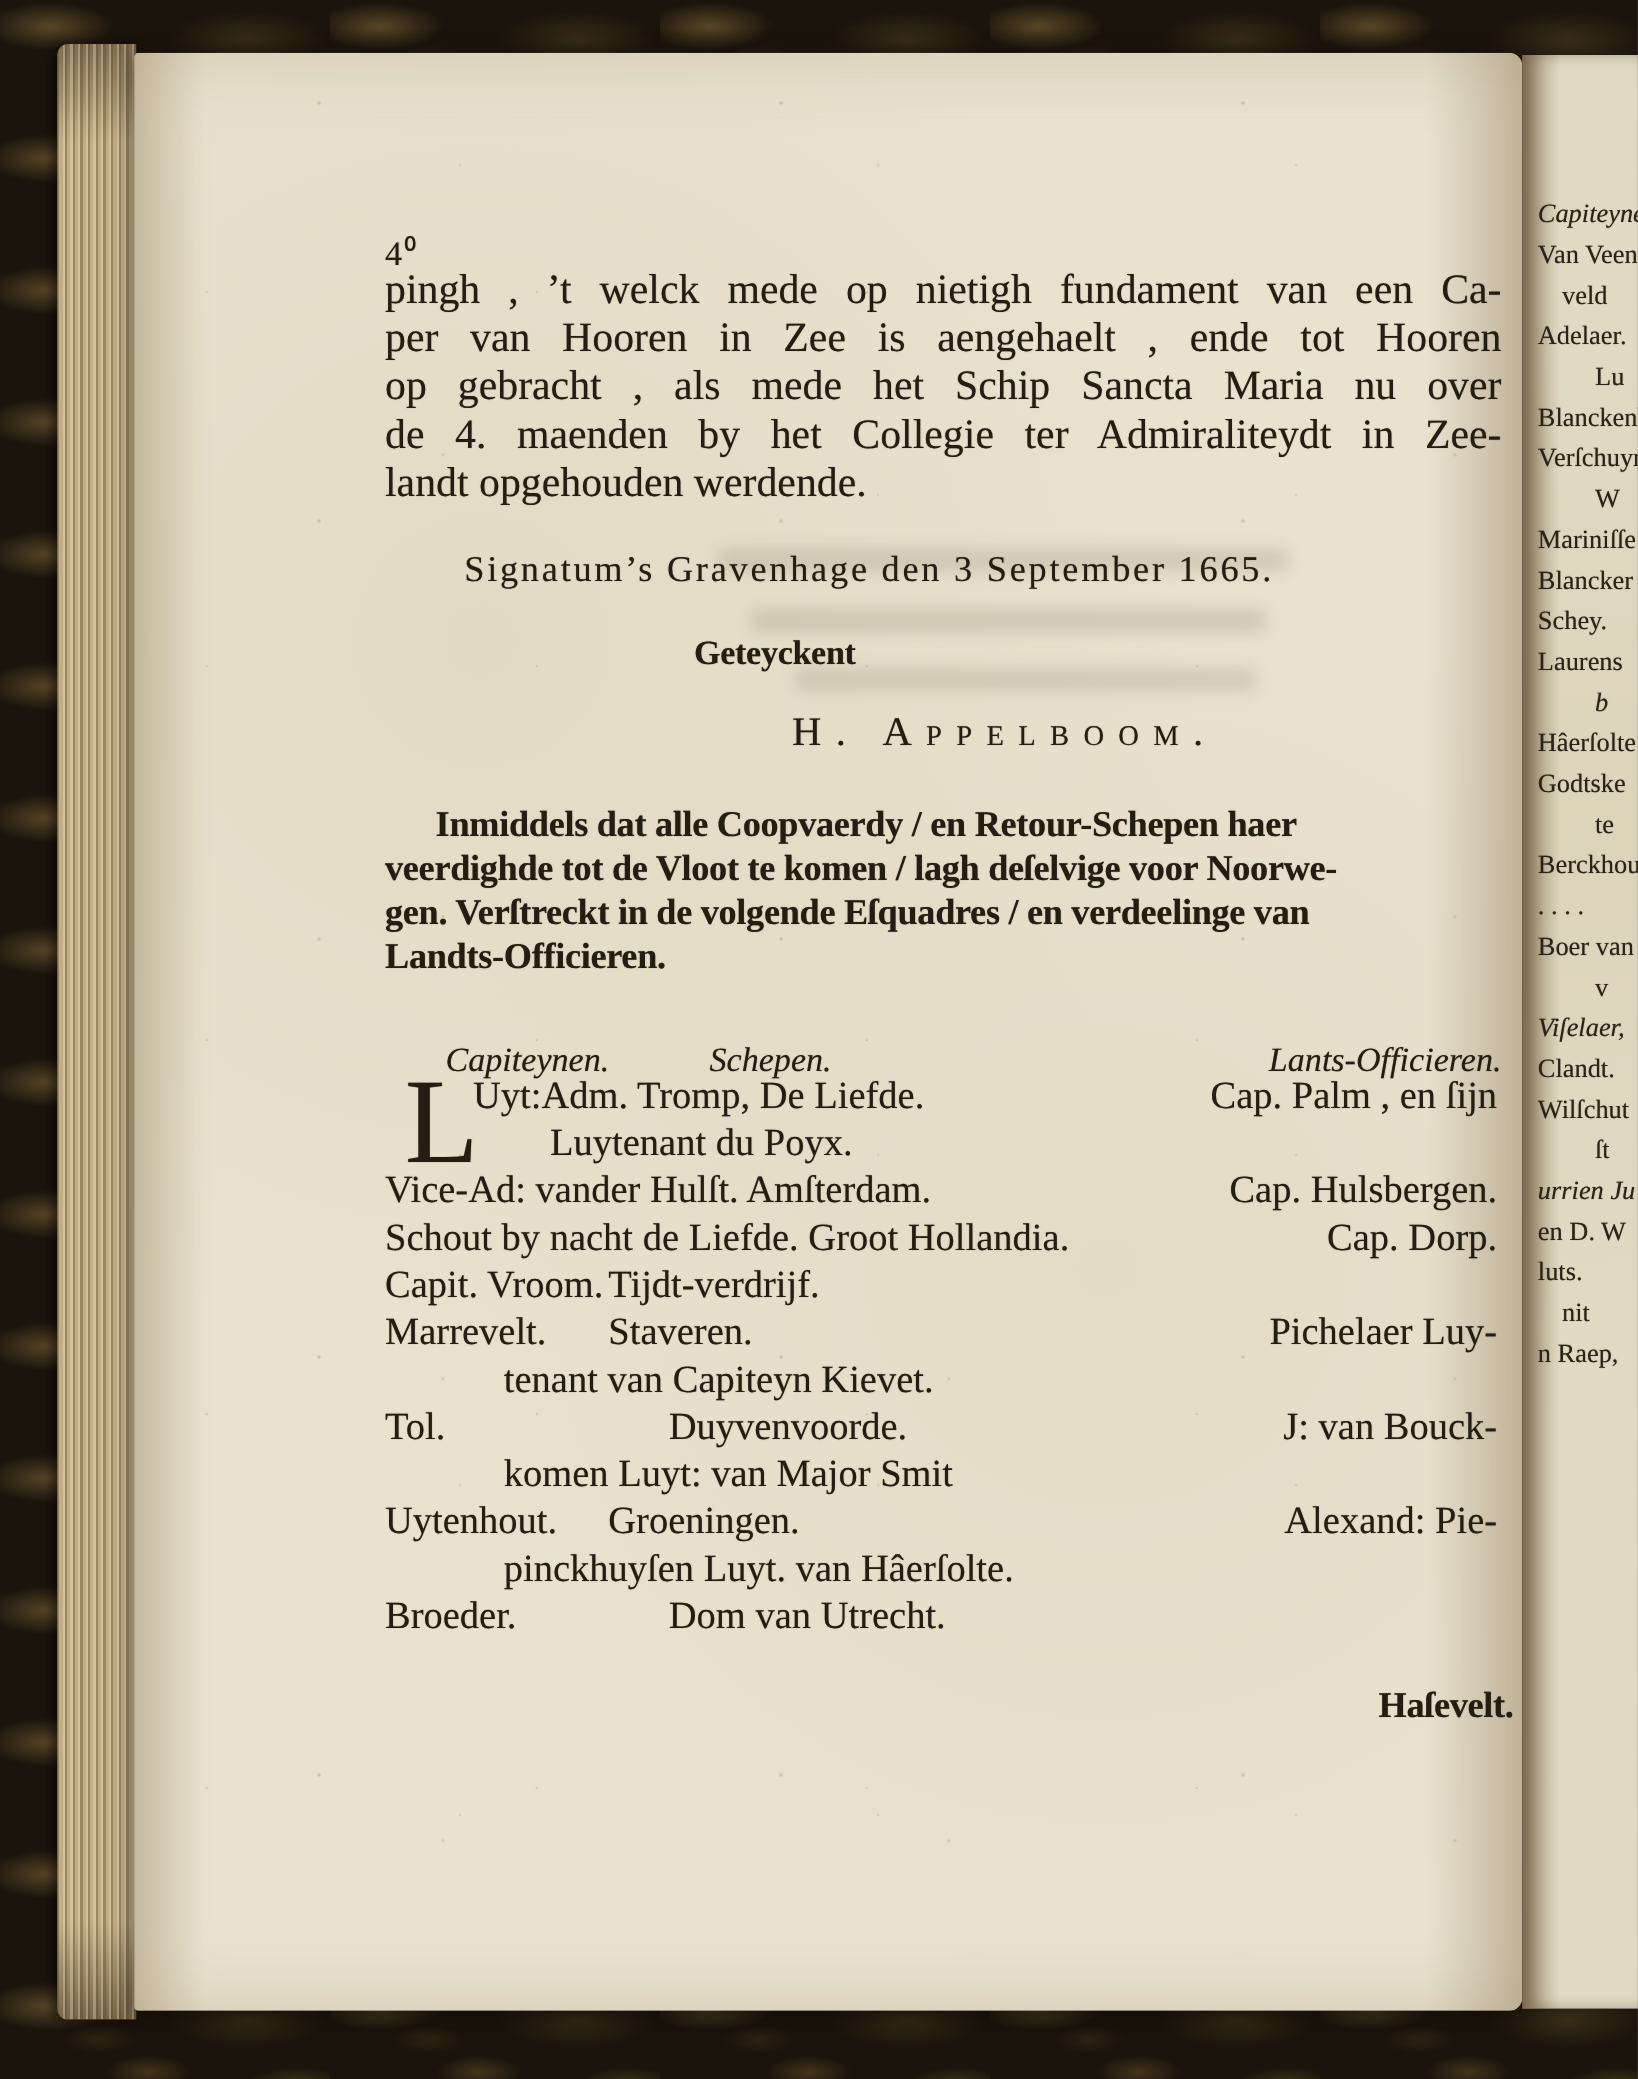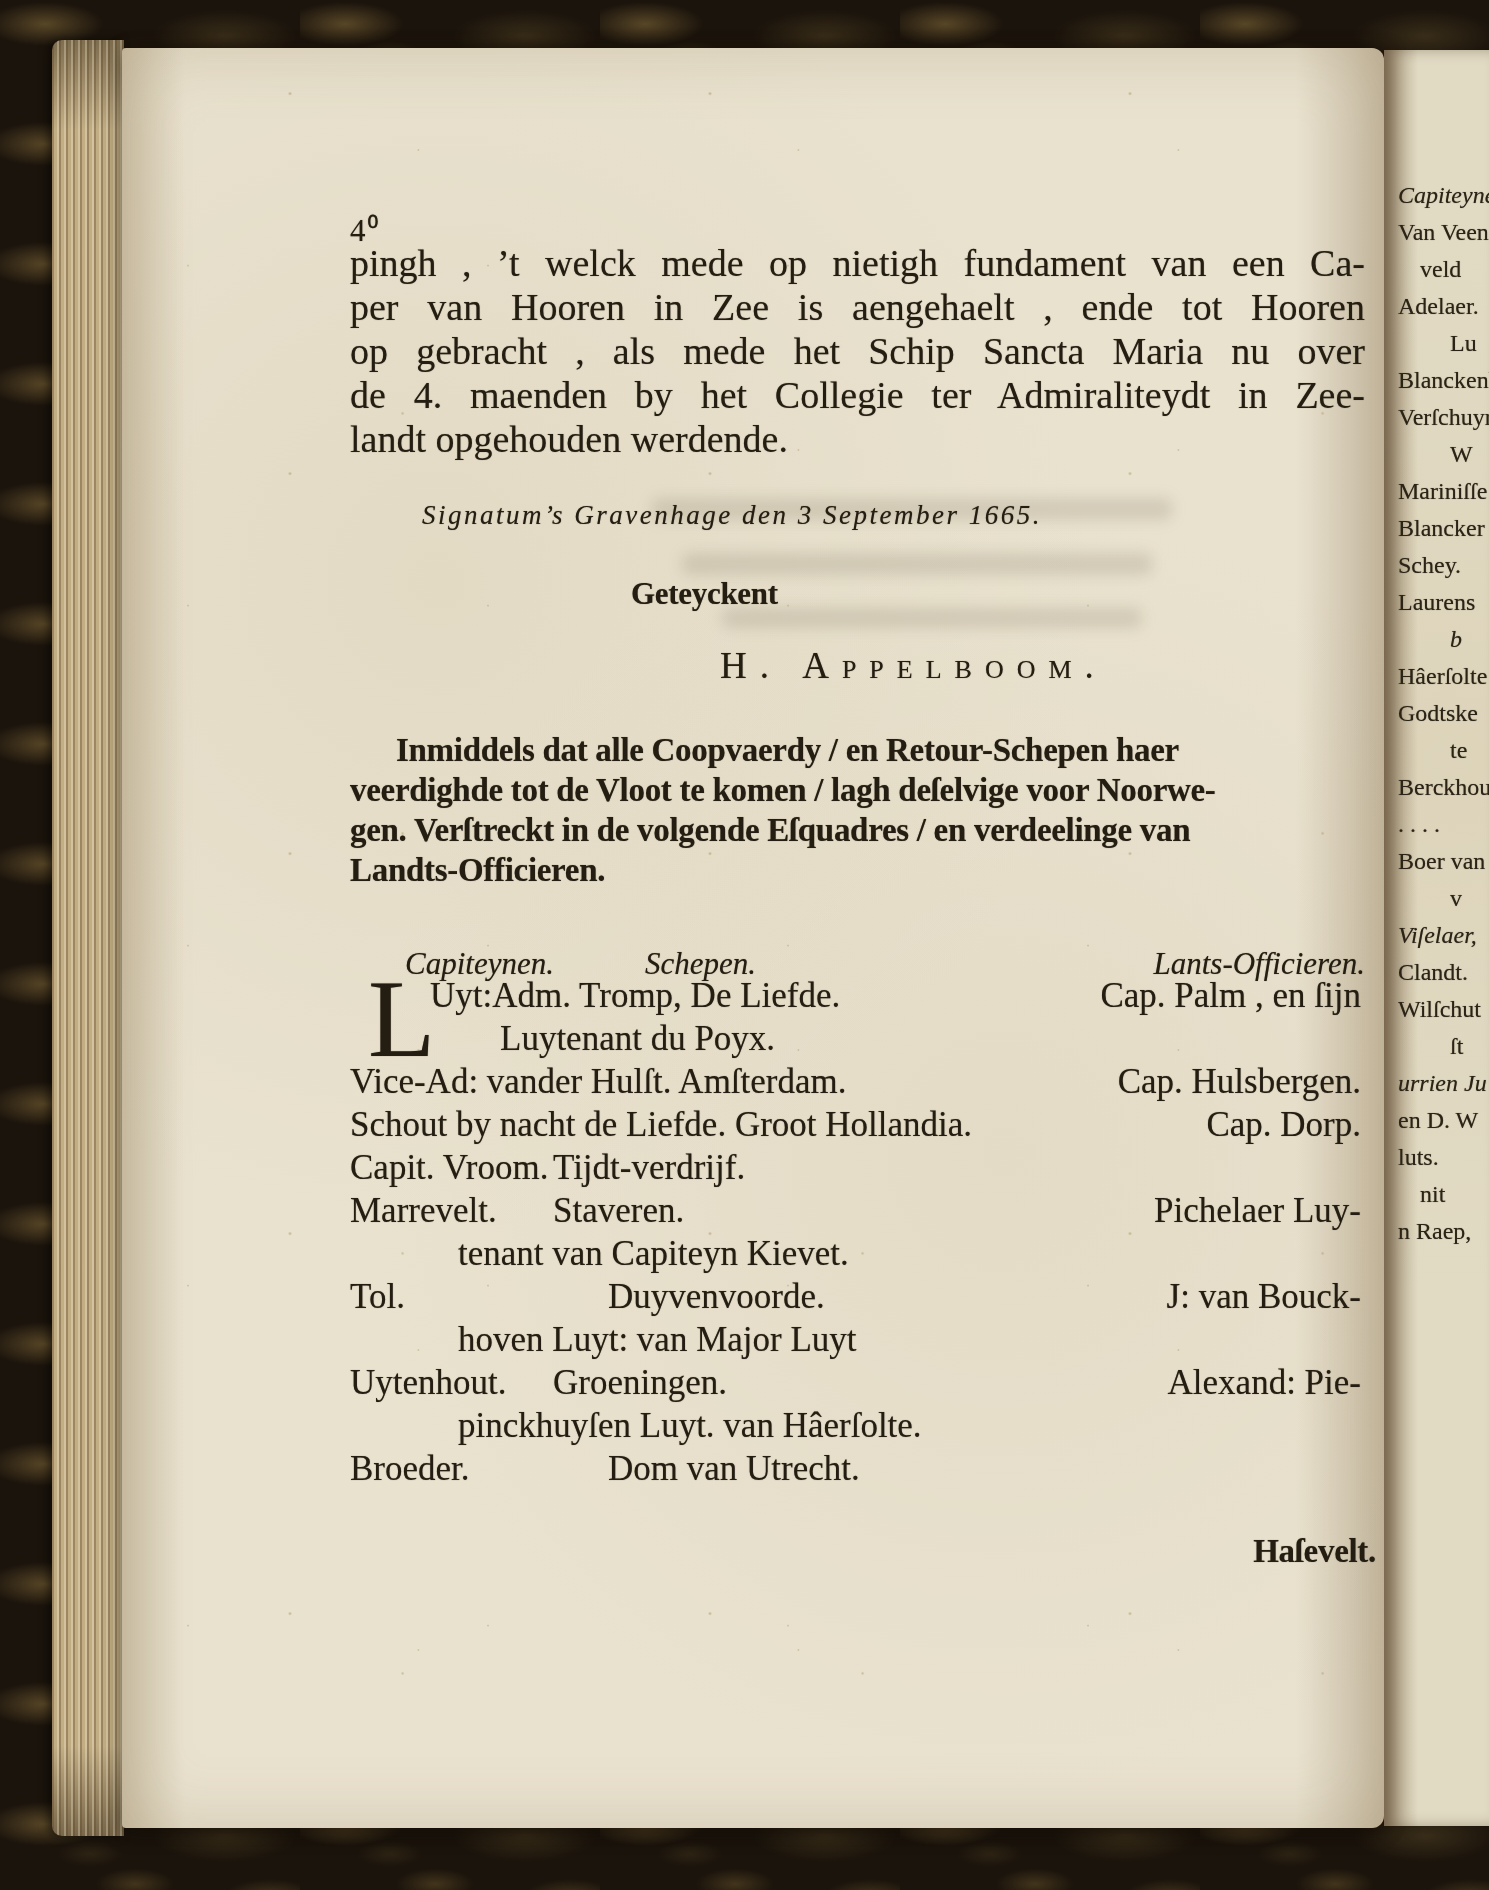--- a/index.html
+++ b/index.html
@@ -38,21 +38,21 @@
     background-size:420px 380px,380px 300px,300px 340px,460px 420px,100% 100%,100% 100%,100% 100%;
     border-radius:4px 12px 12px 4px;
     box-shadow:6px 0 16px rgba(40,25,10,.5), 0 5px 20px rgba(0,0,0,.45), inset 0 0 70px rgba(125,98,58,.22);
   }
   .ghost{position:absolute;background:rgba(122,112,90,.20);filter:blur(7px);border-radius:8px;}
   .ink{color:#241d12;text-shadow:0 0 1px rgba(40,32,18,.55);}
   .page-number{position:absolute;left:228px;top:160px;font-size:31px;letter-spacing:2px;}
   .para{position:absolute;left:228px;top:193px;width:1015px;font-size:38px;line-height:44px;}
   .p-line{display:block;white-space:nowrap;}
   .jl{white-space:normal;text-align:justify;text-align-last:justify;}
-  .signature{position:absolute;left:300px;top:452px;font-size:27px;font-style:italic;letter-spacing:2.5px;}
+  .signature{position:absolute;left:300px;top:452px;font-size:33px;letter-spacing:2.5px;}
   .blk{font-weight:700;letter-spacing:-0.3px;}
   .signed-label{position:absolute;left:493px;top:528px;font-size:31px;margin-left:16px;}
   .signed-name{position:absolute;left:598px;top:596px;font-size:37px;font-variant:small-caps;letter-spacing:13px;}
   .decree{position:absolute;left:228px;top:682px;width:1015px;font-size:33px;line-height:40px;}
   .d-line{display:block;}
   .d-line:first-child{text-indent:46px;}
   .tbl-headers{position:absolute;left:228px;top:870px;width:1015px;height:40px;font-size:31px;font-style:italic;}
   .tbl-headers span{position:absolute;white-space:nowrap;margin-top:28px;}
   .th1{left:55px;} .th2{left:295px;} .th3{right:0px;}
   .tbl{position:absolute;left:228px;top:928px;width:1015px;font-size:35px;}
@@ -141,21 +141,21 @@
       </div>
       <div class="row">
         <span class="cont">tenant van Capiteyn Kievet.</span>
       </div>
       <div class="row">
         <span class="c1">Tol.</span>
         <span class="c2b">Duyvenvoorde.</span>
         <span class="c3">J: van Bouck-</span>
       </div>
       <div class="row">
-        <span class="cont">hoven Luyt: van Major Luyt</span>
+        <span class="cont">komen Luyt: van Major Smit</span>
       </div>
       <div class="row">
         <span class="c1">Uytenhout.</span>
         <span class="c2">Groeningen.</span>
         <span class="c3">Alexand:  Pie-</span>
       </div>
       <div class="row">
         <span class="cont">pinckhuyſen Luyt. van Hâerſolte.</span>
       </div>
       <div class="row">

